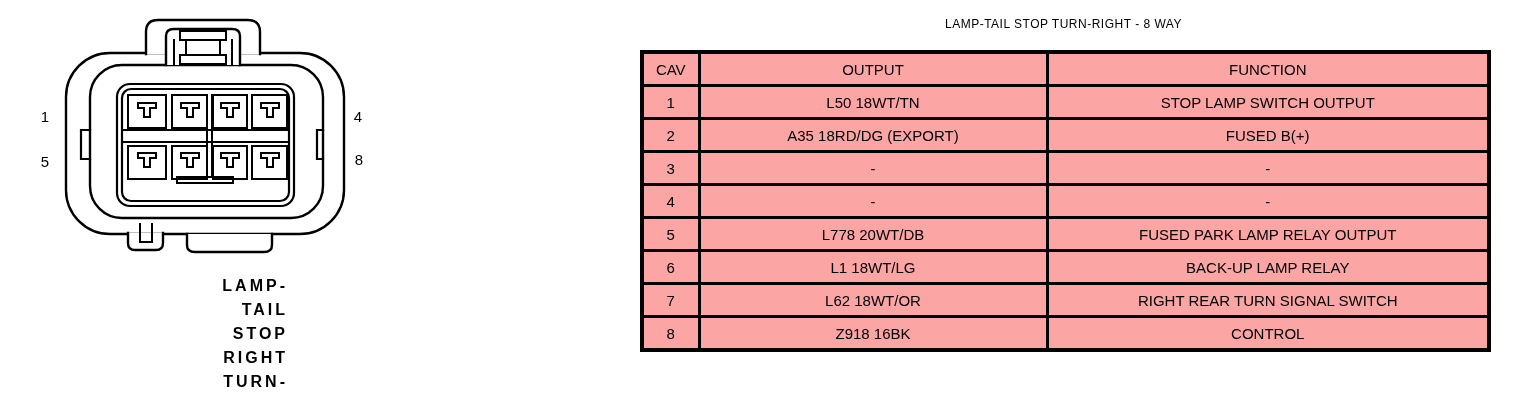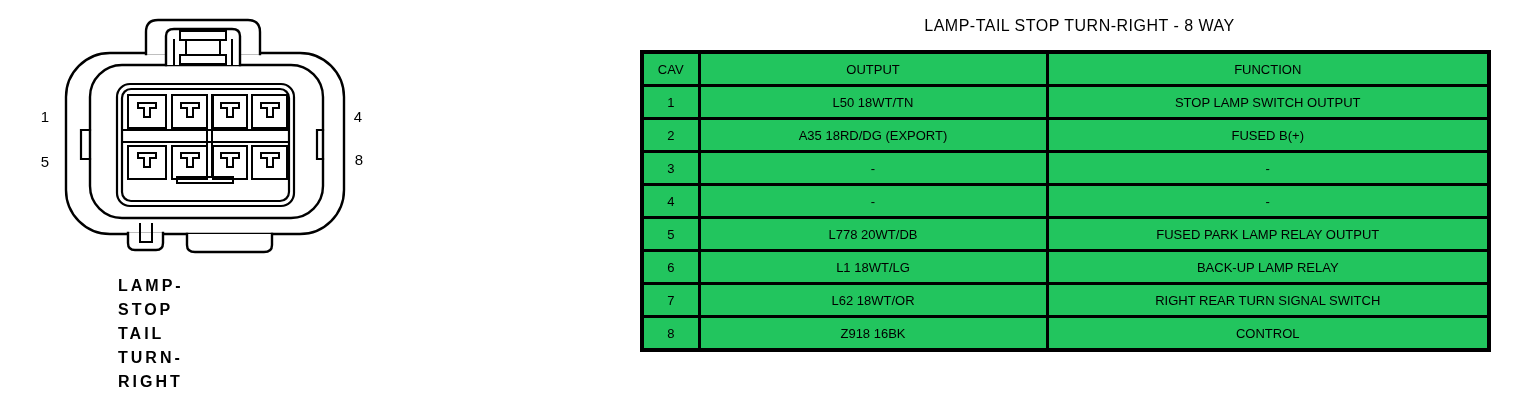--- a/index.html
+++ b/index.html
@@ -12,52 +12,52 @@
     overflow: hidden;
   }
   .stage { position: absolute; left: 0; top: 0; width: 1520px; height: 410px; background: #fff; }
 
   
   .connector-svg { position: absolute; left: 0; top: 0; }
 
   
   .connector-caption {
     position: absolute; left: 118px; top: 274px; width: 170px;
-    text-align: left;
+    text-align: right;
     font-size: 16px; font-weight: bold;
     letter-spacing: 3px; line-height: 24px;
     white-space: nowrap;
   }
 
   
   .table-title {
-    position: absolute; left: 656px; top: 17px; width: 847px;
+    position: absolute; left: 640px; top: 17px; width: 847px;
     text-align: center;
-    font-size: 16px; letter-spacing: 0.5px;
+    font-size: 12px; letter-spacing: 0.5px;
     white-space: nowrap;
   }
 
   
   .table-wrap { position: absolute; left: 640px; top: 50px; }
   table.pinout {
     border-collapse: collapse;
     table-layout: fixed;
     width: 847px;
     border: 4px solid #000;
   }
   table.pinout th, table.pinout td {
     border: 3px solid #000;
     height: 30px;
-    font-size: 13px;
+    font-size: 15px;
     font-weight: normal;
     padding: 0;
     vertical-align: middle;
     white-space: nowrap;
     overflow: hidden;
-    background: #22c55e;
+    background: #fca5a5;
   }
   table.pinout th { text-align: center; }
   td.cav { text-align: center; }
   td.circuit, td.function { text-align: center; padding-left: 9px; }
   col.c-cav { width: 57px; }
   col.c-circuit { width: 348px; }
   col.c-function { width: 442px; }
 
   .pin-num { font-size: 15px; }
 </style>
@@ -129,24 +129,24 @@
     <g fill="#000" stroke="none" class="pin-num" text-anchor="middle">
       <text x="45" y="122">1</text>
       <text x="358" y="122">4</text>
       <text x="45" y="167">5</text>
       <text x="359" y="165">8</text>
     </g>
   </svg>
 
   <div class="connector-caption">
     <div>LAMP-</div>
+    <div>TAIL</div>
     <div>STOP</div>
-    <div>TAIL</div>
+    <div>RIGHT</div>
     <div>TURN-</div>
-    <div>RIGHT</div>
   </div>
 
   <div class="table-title">LAMP-TAIL STOP TURN-RIGHT - 8 WAY</div>
 
   <div class="table-wrap">
     <table class="pinout">
       <colgroup>
         <col class="c-cav">
           <col class="c-circuit">
           <col class="c-function">

